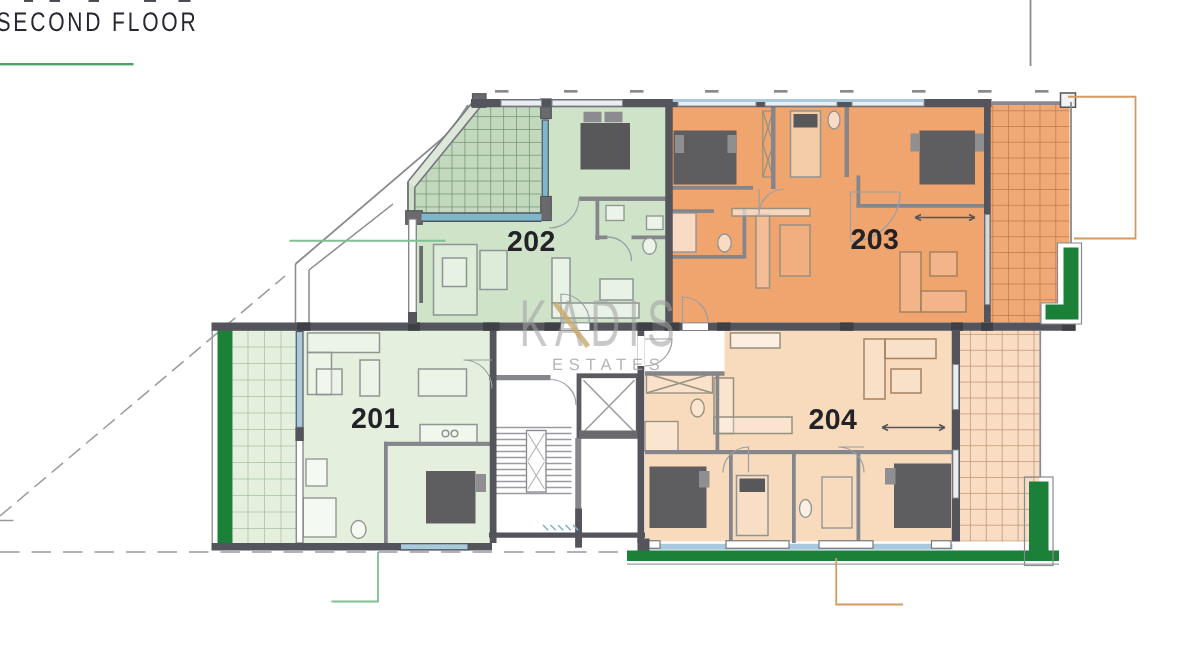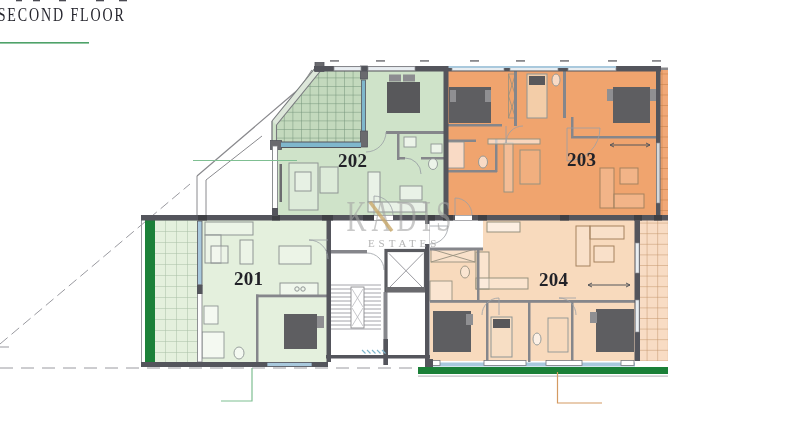--- a/index.html
+++ b/index.html
@@ -1,16 +1,16 @@
 <!DOCTYPE html>
 <html><head>
 <meta charset="utf-8">
 <style>
 html,body{margin:0;padding:0;background:#ffffff;}
-#page{position:relative;width:668px;height:448px;overflow:hidden;font-family:Liberation Serif, serif;}
+#page{position:relative;width:796px;height:448px;overflow:hidden;font-family:Liberation Sans, sans-serif;}
 </style>
 </head>
 <body>
 <div id="page">
 <svg width="796" height="448" viewBox="0 0 796 448" xmlns="http://www.w3.org/2000/svg">
 <defs>
 <pattern id="grid202" width="8.6" height="8.6" patternUnits="userSpaceOnUse">
   <rect width="8.6" height="8.6" fill="#c3d9bd"></rect>
   <path d="M0 0H8.6M0 0V8.6" stroke="#74947a" stroke-width="1"></path>
 </pattern>

